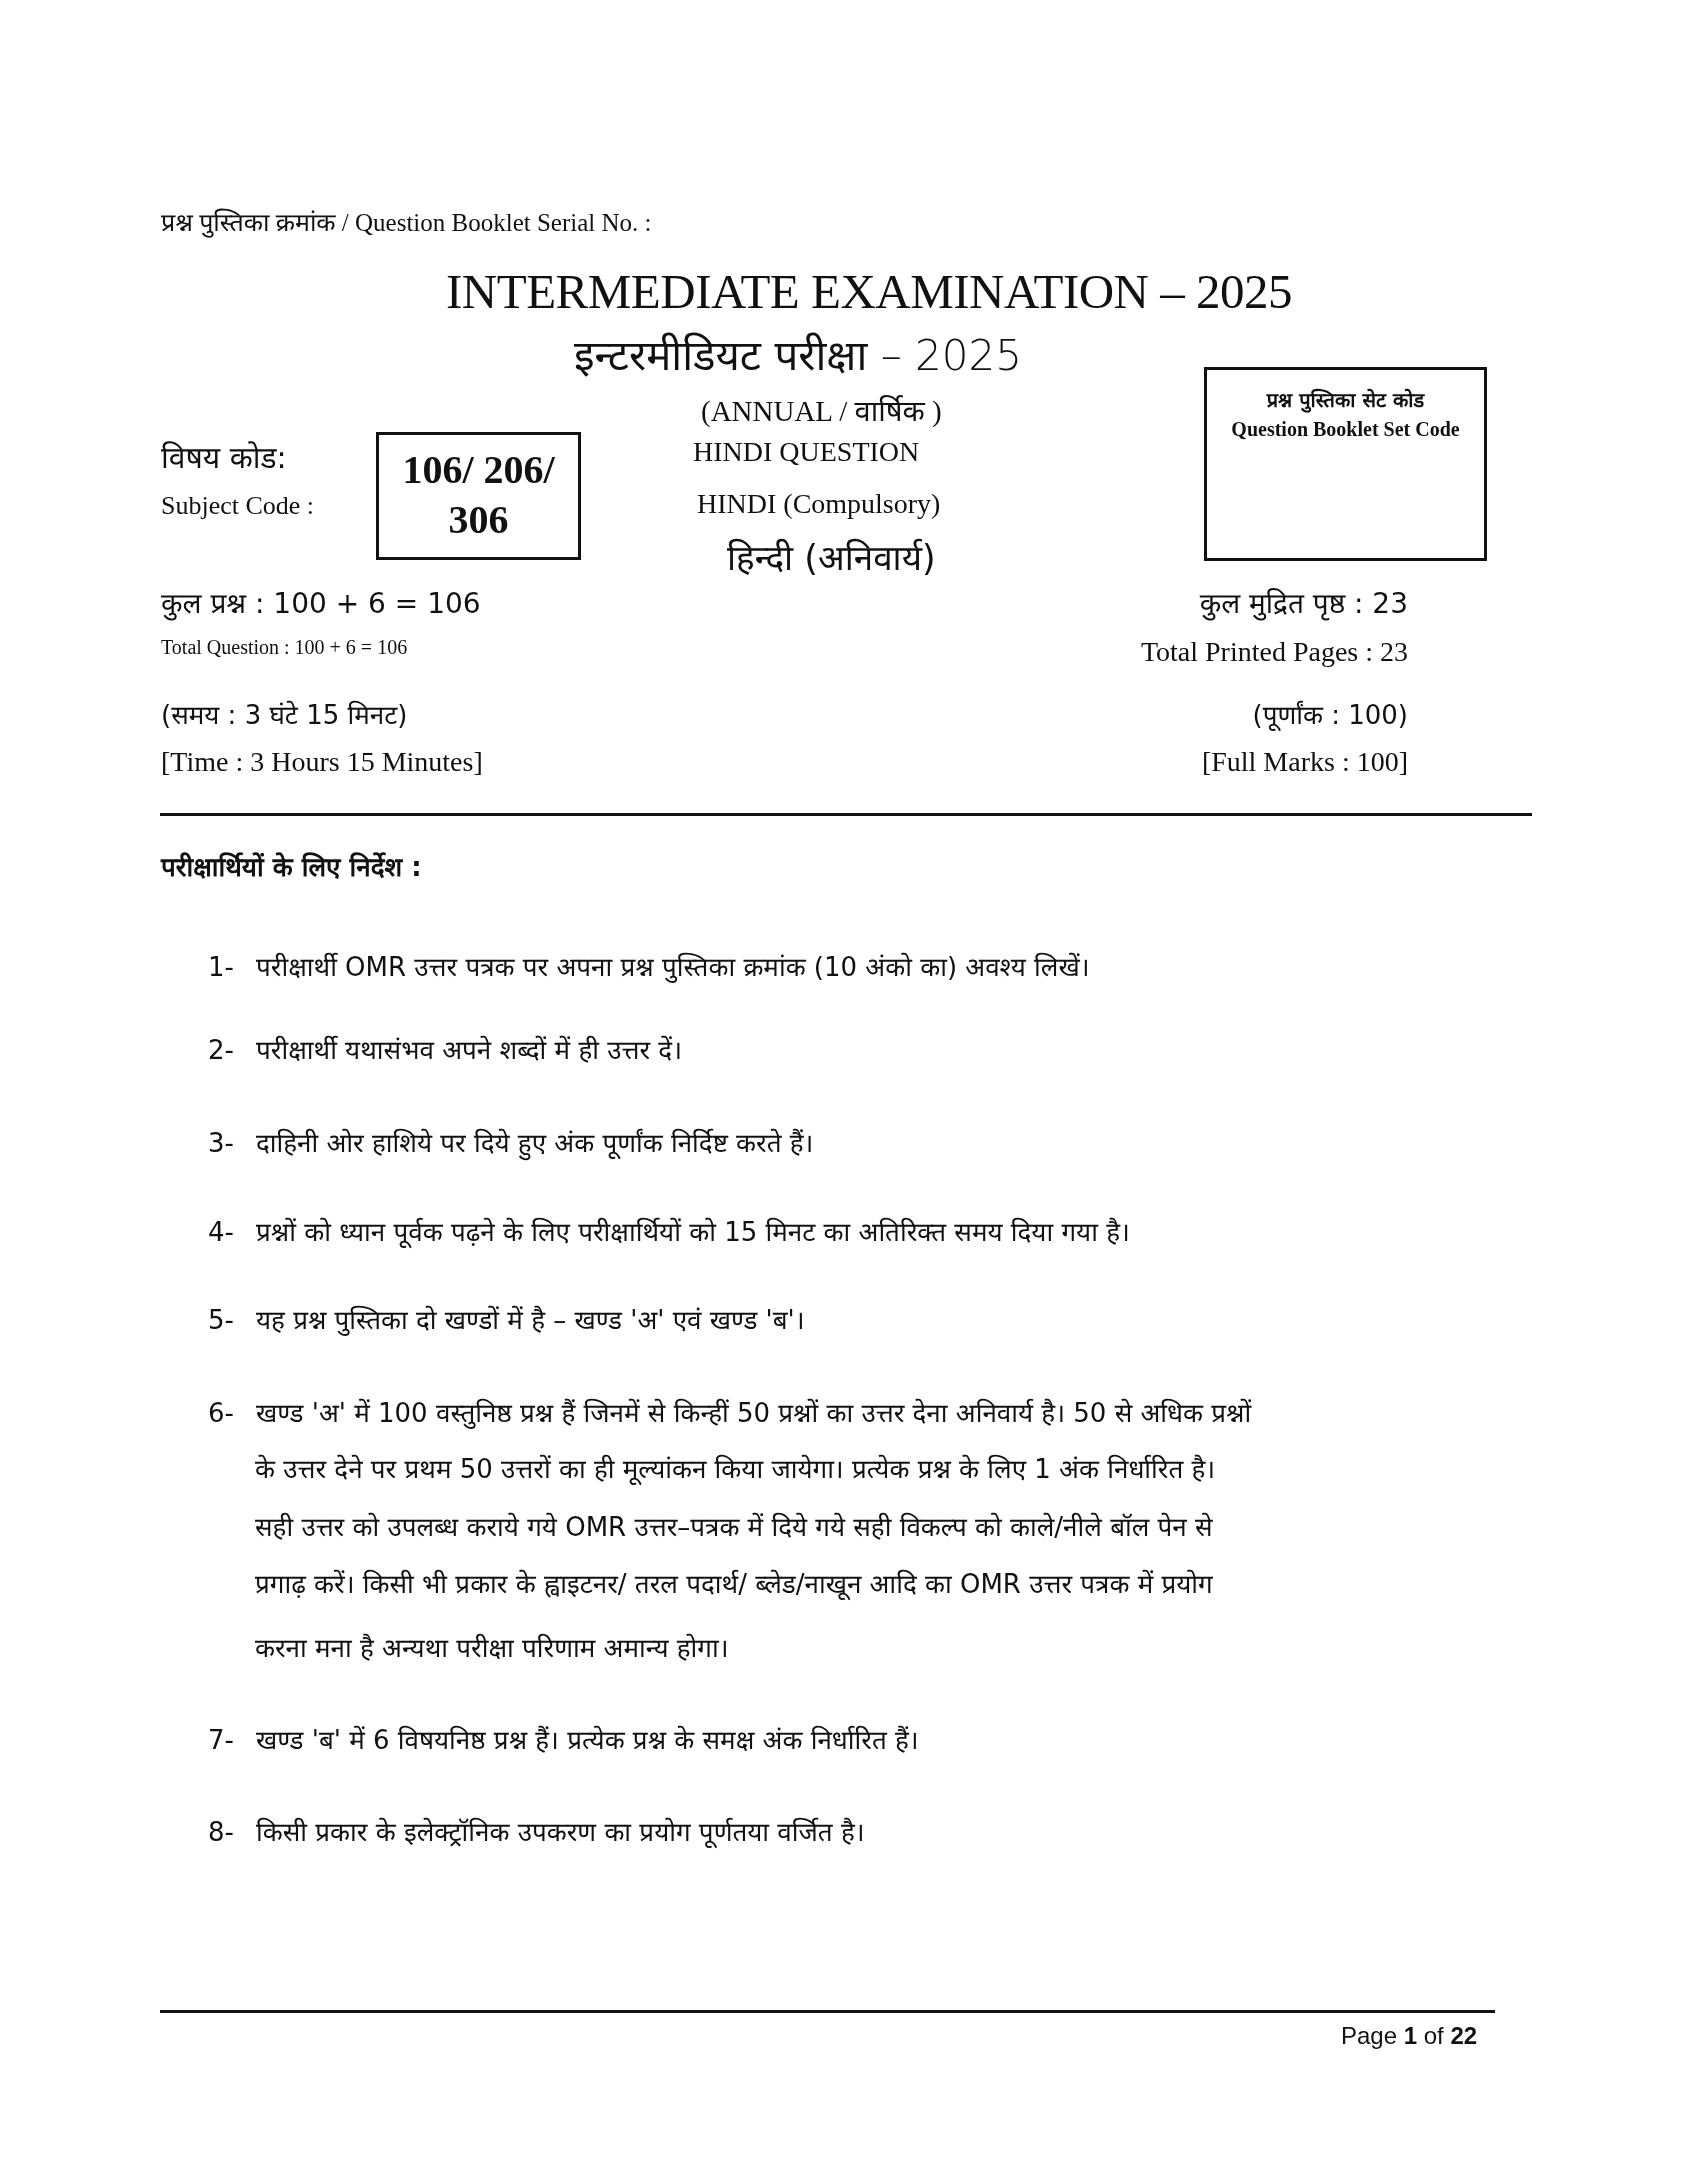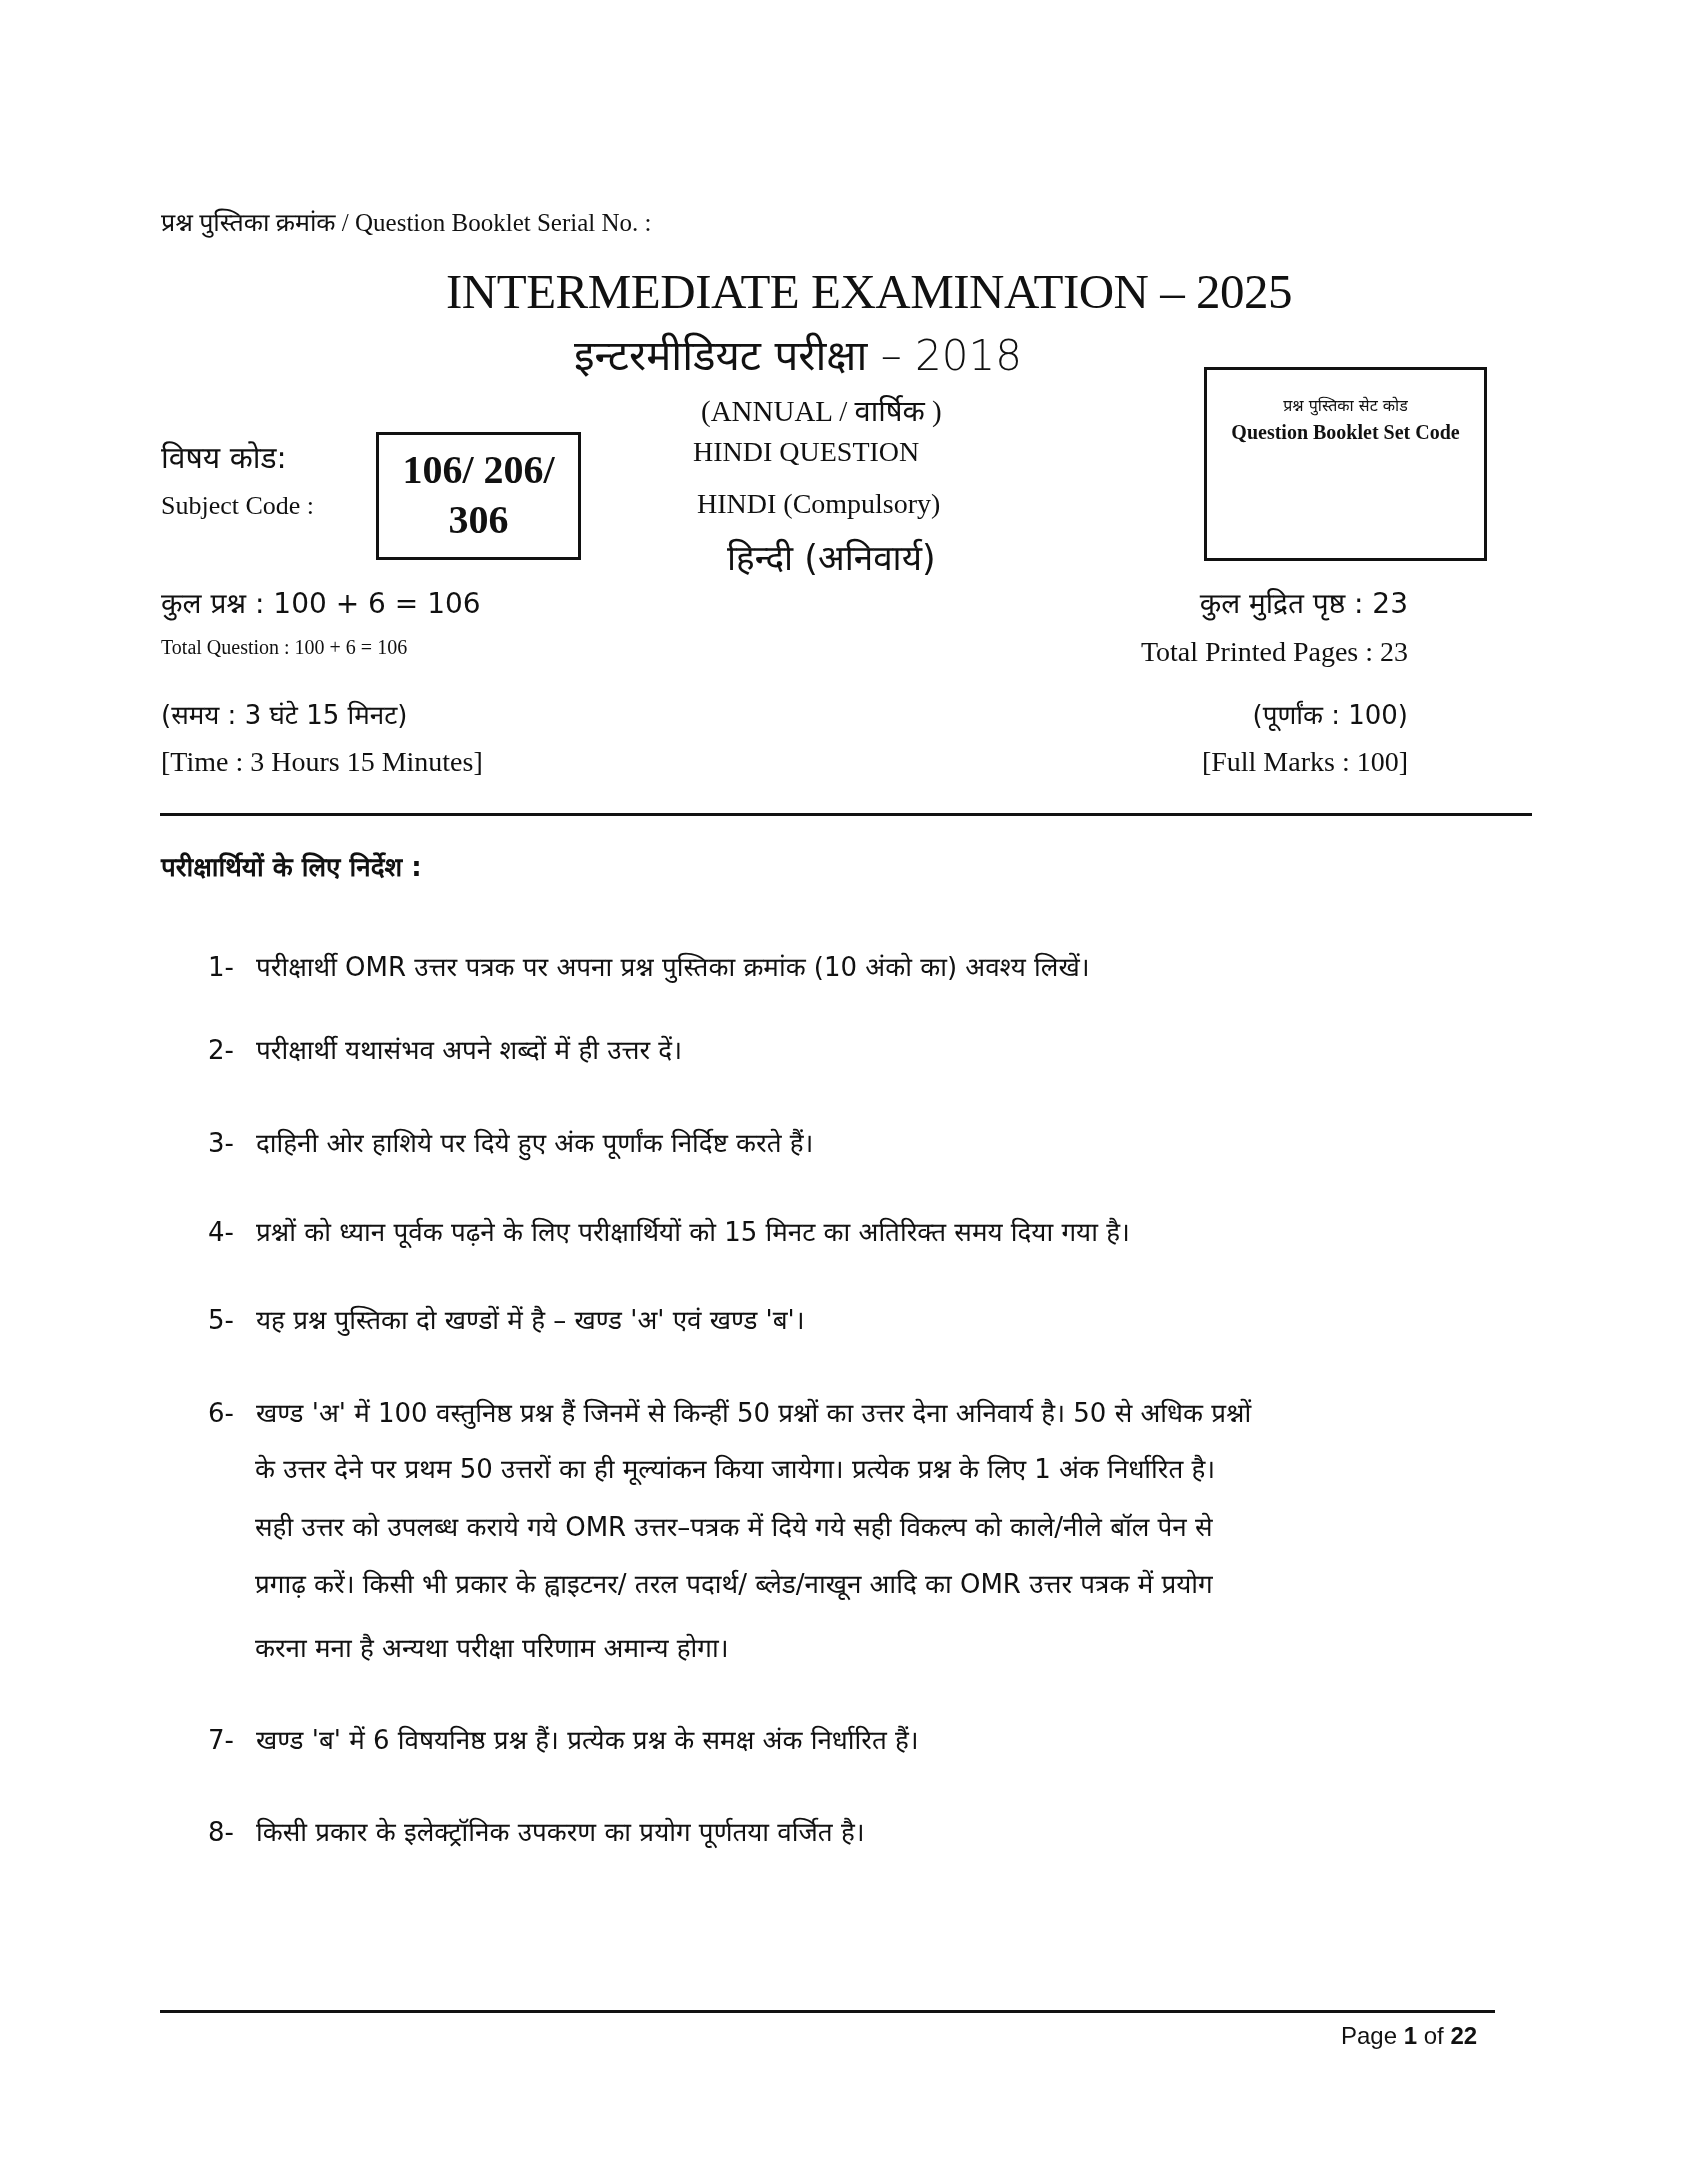--- a/index.html
+++ b/index.html
@@ -9,21 +9,21 @@
   #title-en { left:416px; top:263px; width:906px; text-align:center; font-size:49px; font-family:"Liberation Serif", serif; letter-spacing:-0.5px; }
   #title-hi { left:574px; top:325px; font-size:42px; font-family:"DejaVu Sans", sans-serif; font-weight:300; }
   #annual { left:701px; top:390px; font-size:29px; }
   #model { left:693px; top:436px; font-size:28px; }
   #hindi-en { left:697px; top:488px; font-size:28px; }
   #hindi-hi { left:727px; top:533px; font-size:35px; font-family:"DejaVu Sans", sans-serif; }
   #subj-hi { left:161px; top:436px; font-size:30px; font-family:"DejaVu Sans", sans-serif; }
   #subj-en { left:161px; top:491px; font-size:26px; }
   #subj-box { left:376px; top:432px; width:199px; height:122px; border:3px solid #111; box-sizing:content-box; text-align:center; font-weight:bold; font-size:40px; line-height:50px; padding-top:10px; height:112px; }
   #set-box { left:1204px; top:367px; width:277px; height:188px; border:3px solid #111; text-align:center; }
-  #set-box .l1 { font-family:"DejaVu Sans", sans-serif; font-weight:normal; font-size:16px; margin-top:24px; }
+  #set-box .l1 { font-family:"DejaVu Sans", sans-serif; font-weight:bold; font-size:20px; margin-top:16px; }
   #set-box .l2 { font-weight:bold; font-size:20px; margin-top:4px; line-height:24px; white-space:normal; padding:0 20px; }
   #tq-hi { left:161px; top:583px; font-family:"DejaVu Sans", sans-serif; font-size:28px; }
   #tq-en { left:161px; top:636px; font-size:20px; }
   #time-hi { left:161px; top:696px; font-family:"DejaVu Sans", sans-serif; font-size:26px; }
   #time-en { left:161px; top:746px; font-size:28px; }
   .right { right:275px; text-align:right; }
   #tp-hi { top:583px; font-family:"DejaVu Sans", sans-serif; font-size:28px; }
   #tp-en { top:636px; font-size:28px; }
   #fm-hi { top:696px; font-family:"DejaVu Sans", sans-serif; font-size:26px; }
   #fm-en { top:746px; font-size:28px; }
@@ -35,21 +35,21 @@
   #hr-bottom { left:160px; top:2010px; width:1335px; height:3px; background:#111; }
   #page-num { left:1341px; top:2022px; font-family:"Liberation Sans", sans-serif; font-size:24px; }
   #page-num b { font-weight:bold; }
 </style>
 </head>
 <body>
 
 <div class="abs" id="serial">प्रश्न पुस्तिका क्रमांक / Question Booklet Serial No. :</div>
 
 <div class="abs" id="title-en">INTERMEDIATE EXAMINATION – 2025</div>
-<div class="abs" id="title-hi">इन्टरमीडियट परीक्षा – 2018</div>
+<div class="abs" id="title-hi">इन्टरमीडियट परीक्षा – 2025</div>
 <div class="abs" id="annual">(ANNUAL / वार्षिक )</div>
 <div class="abs" id="model">HINDI QUESTION</div>
 <div class="abs" id="hindi-en">HINDI (Compulsory)</div>
 <div class="abs" id="hindi-hi">हिन्दी (अनिवार्य)</div>
 
 <div class="abs" id="subj-hi">विषय कोड:</div>
 <div class="abs" id="subj-en">Subject Code :</div>
 <div class="abs" id="subj-box">
   <div>106/ 206/</div>
   <div>306</div>

